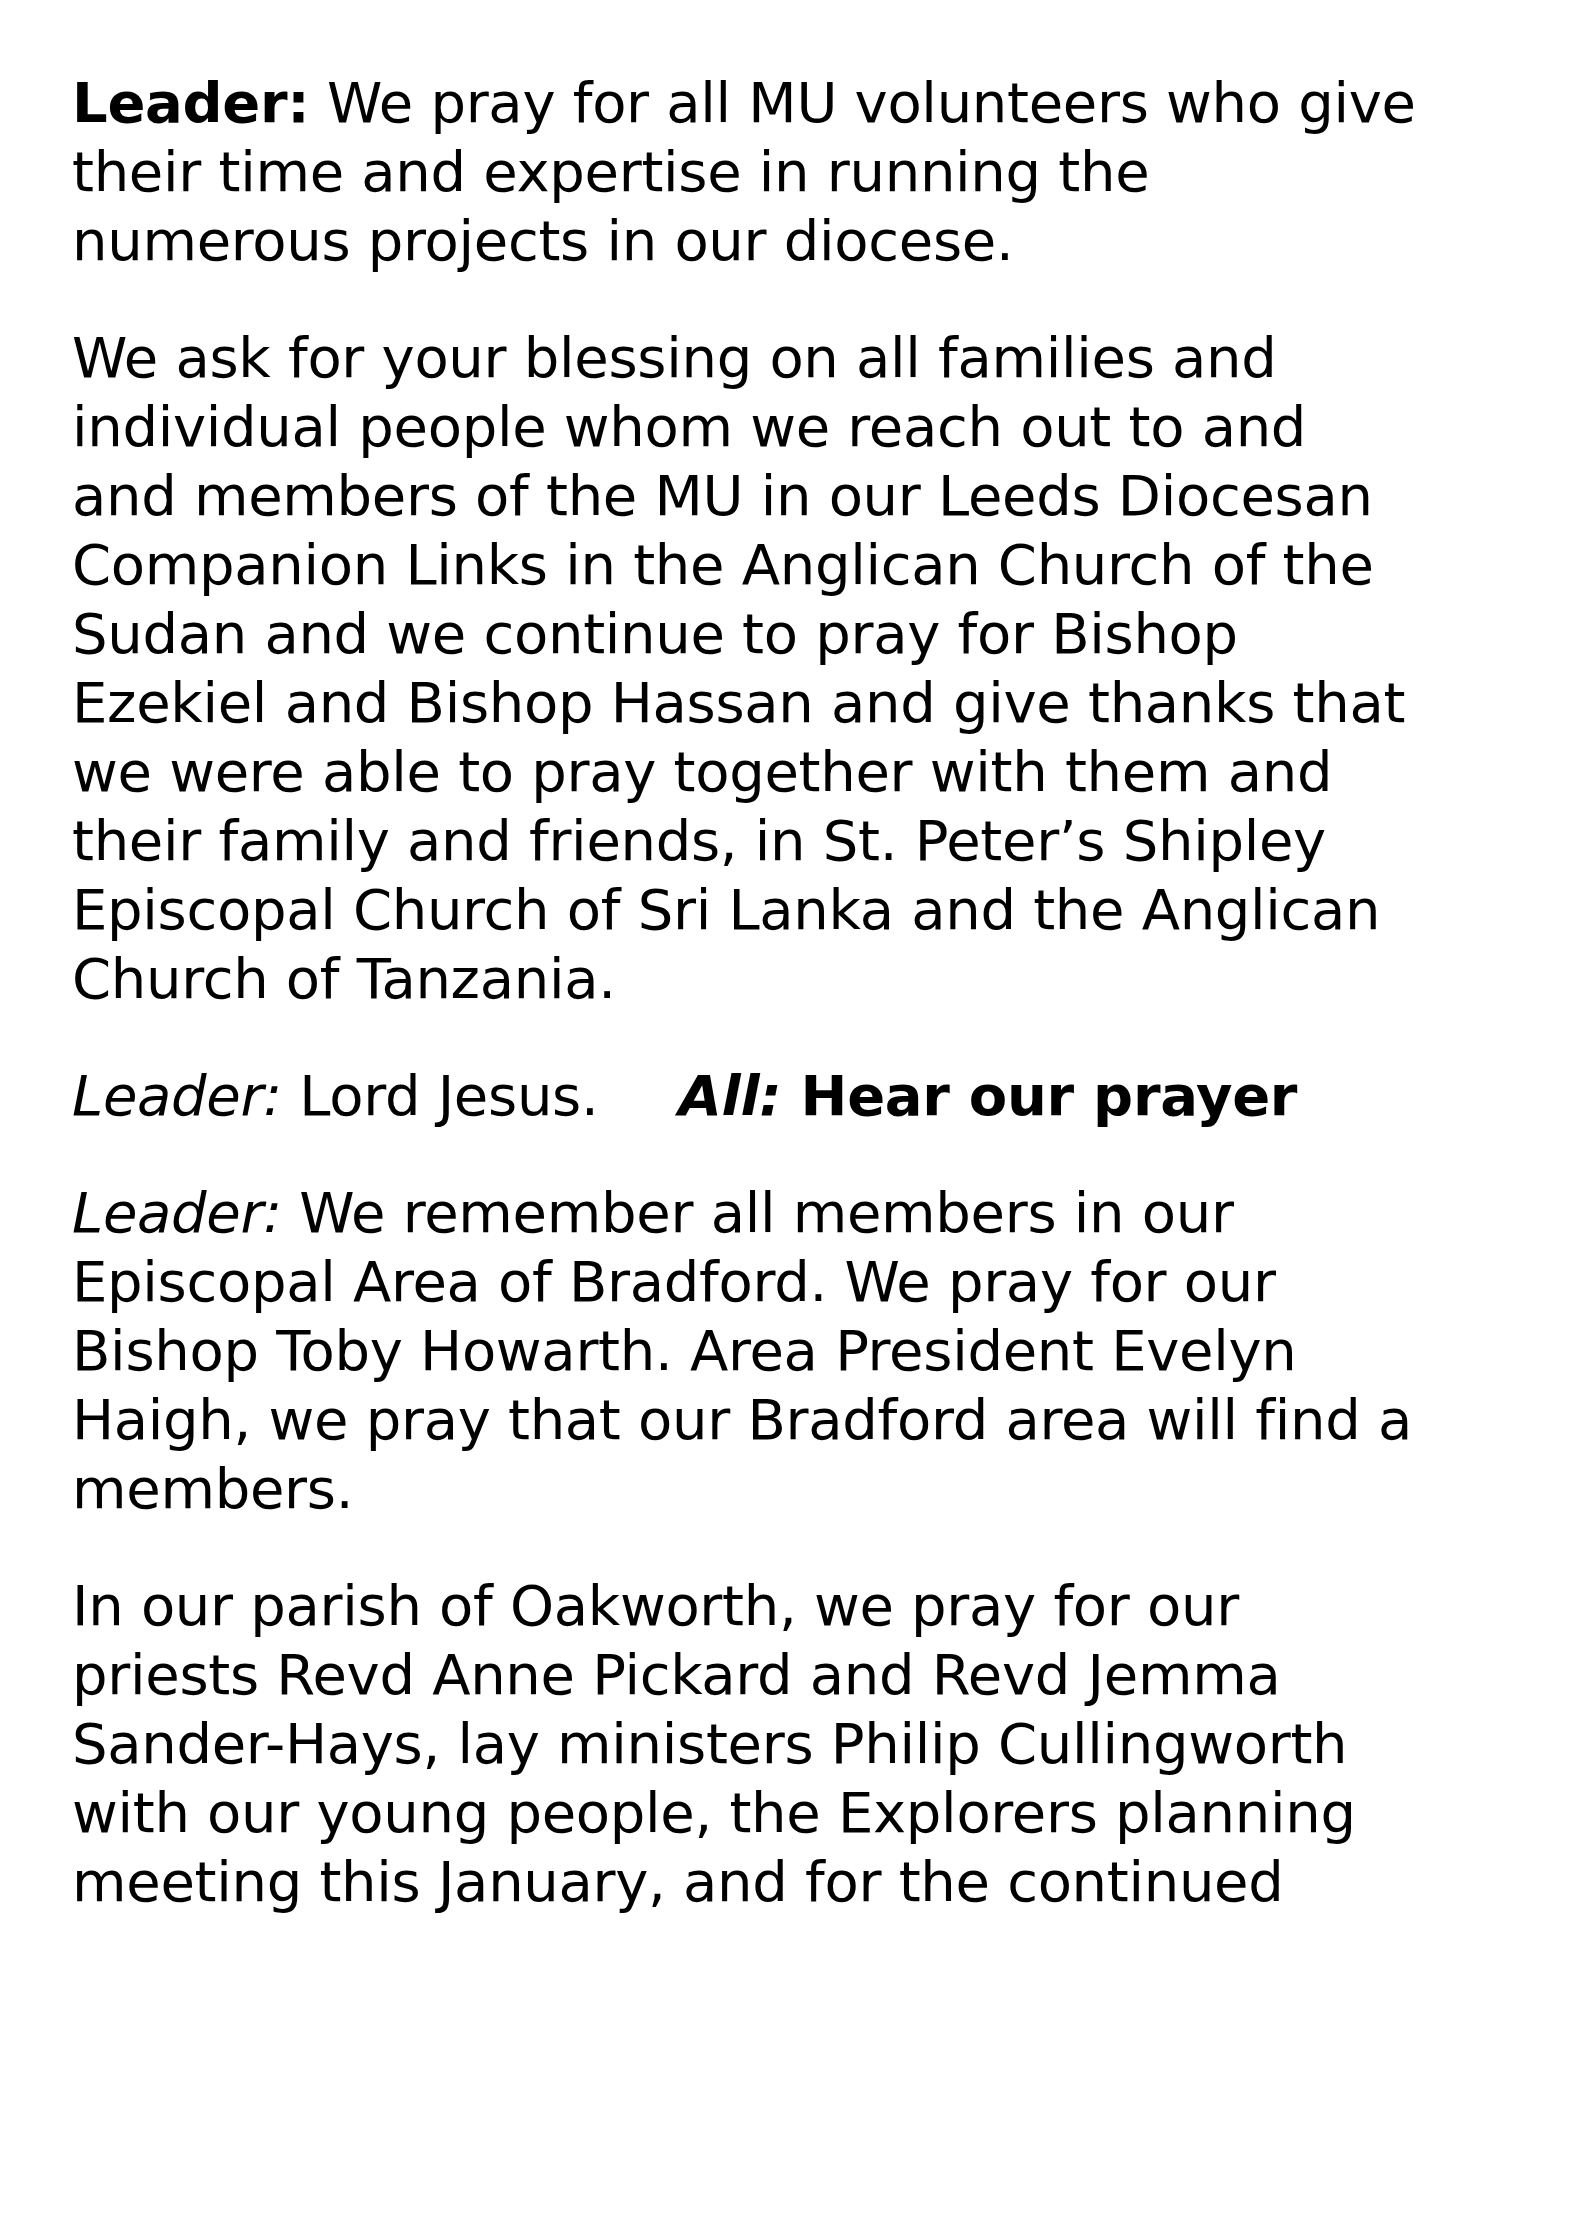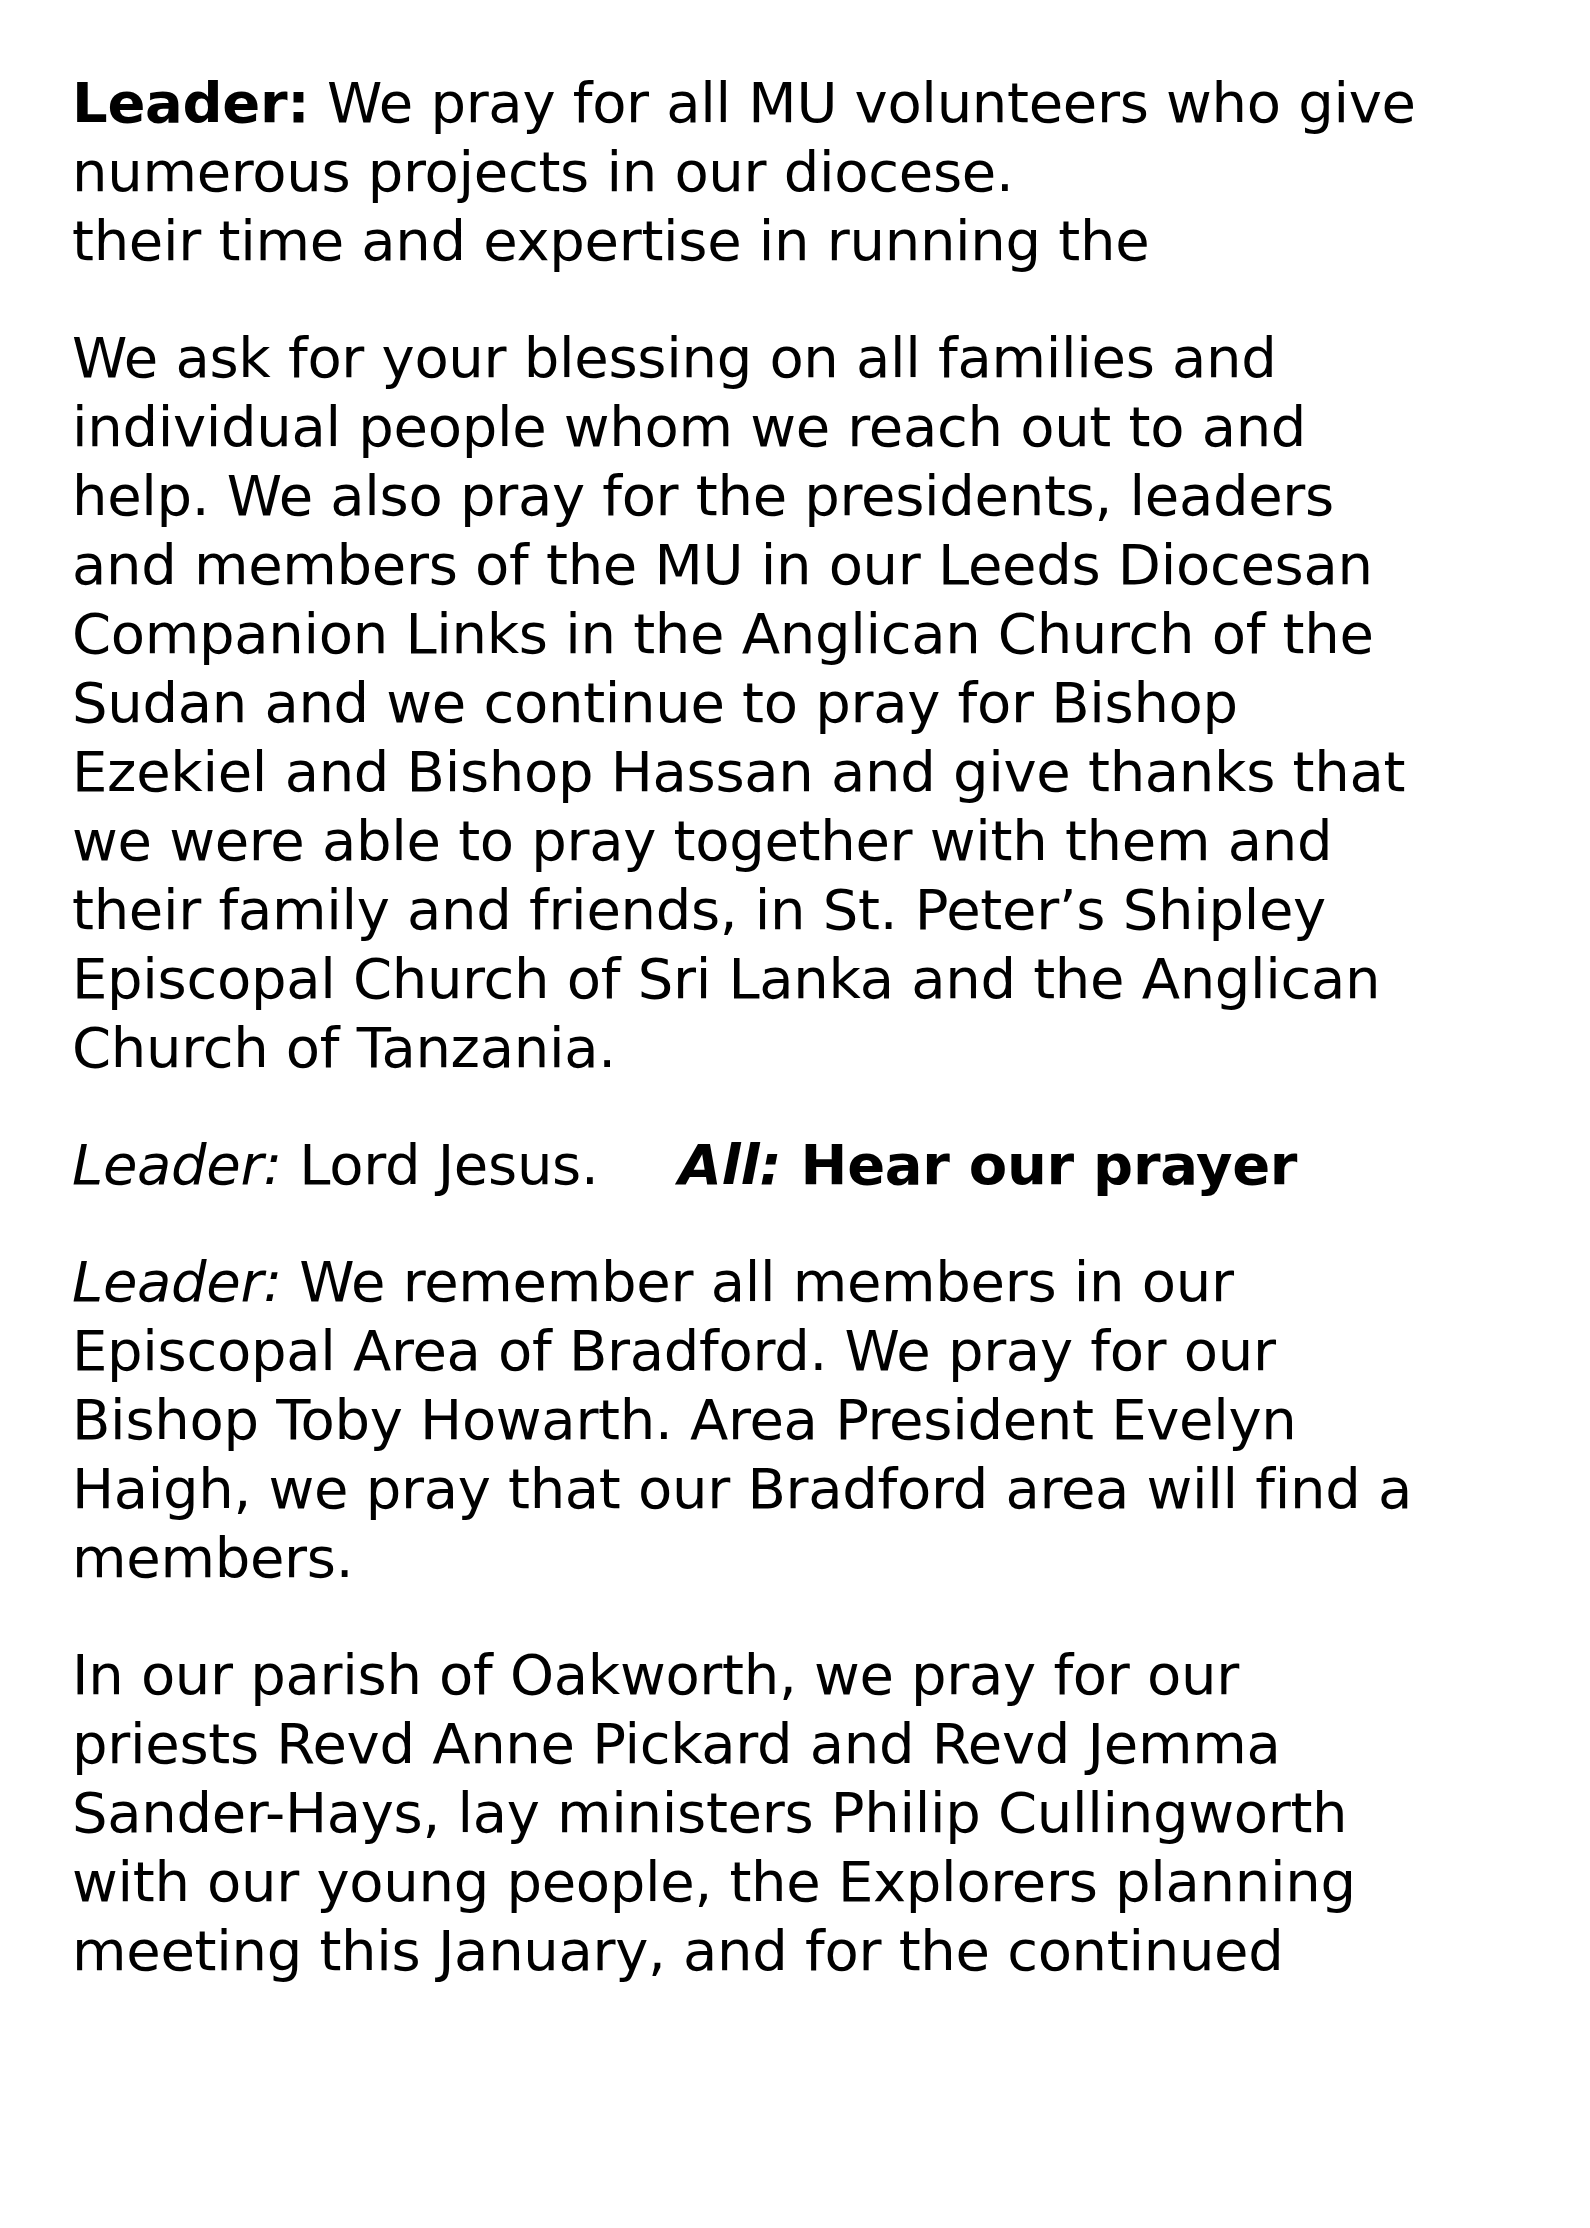--- a/index.html
+++ b/index.html
@@ -30,28 +30,27 @@
   .all-part { font-weight: bold; margin-left: 80px; }
   .all-part em { font-style: italic; }
 </style>
 </head>
 <body>
 
 <main class="page">
 
   <p class="para">
     <span class="line"><span class="lbl-bold">Leader:</span> <span>We pray for all MU volunteers who give</span></span>
+    <span class="line">their time and expertise in running the</span>
     <span class="line">numerous projects in our diocese.</span>
-    <span class="line">their time and expertise in running the</span>
   </p>
 
   <p class="para">
     <span class="line">We ask for your blessing on all families and</span>
     <span class="line">individual people whom we reach out to and</span>
-    <span class="line">help. We also pray for the presidents, leaders</span>
     <span class="line">and members of the MU in our Leeds Diocesan</span>
     <span class="line">Companion Links in the Anglican Church of the</span>
     <span class="line">Sudan and we continue to pray for Bishop</span>
     <span class="line">Ezekiel and Bishop Hassan and give thanks that</span>
     <span class="line">we were able to pray together with them and</span>
     <span class="line">their family and friends, in St. Peter’s Shipley</span>
     <span class="line">Episcopal Church of Sri Lanka and the Anglican</span>
     <span class="line">Church of Tanzania.</span>
   </p>
 

